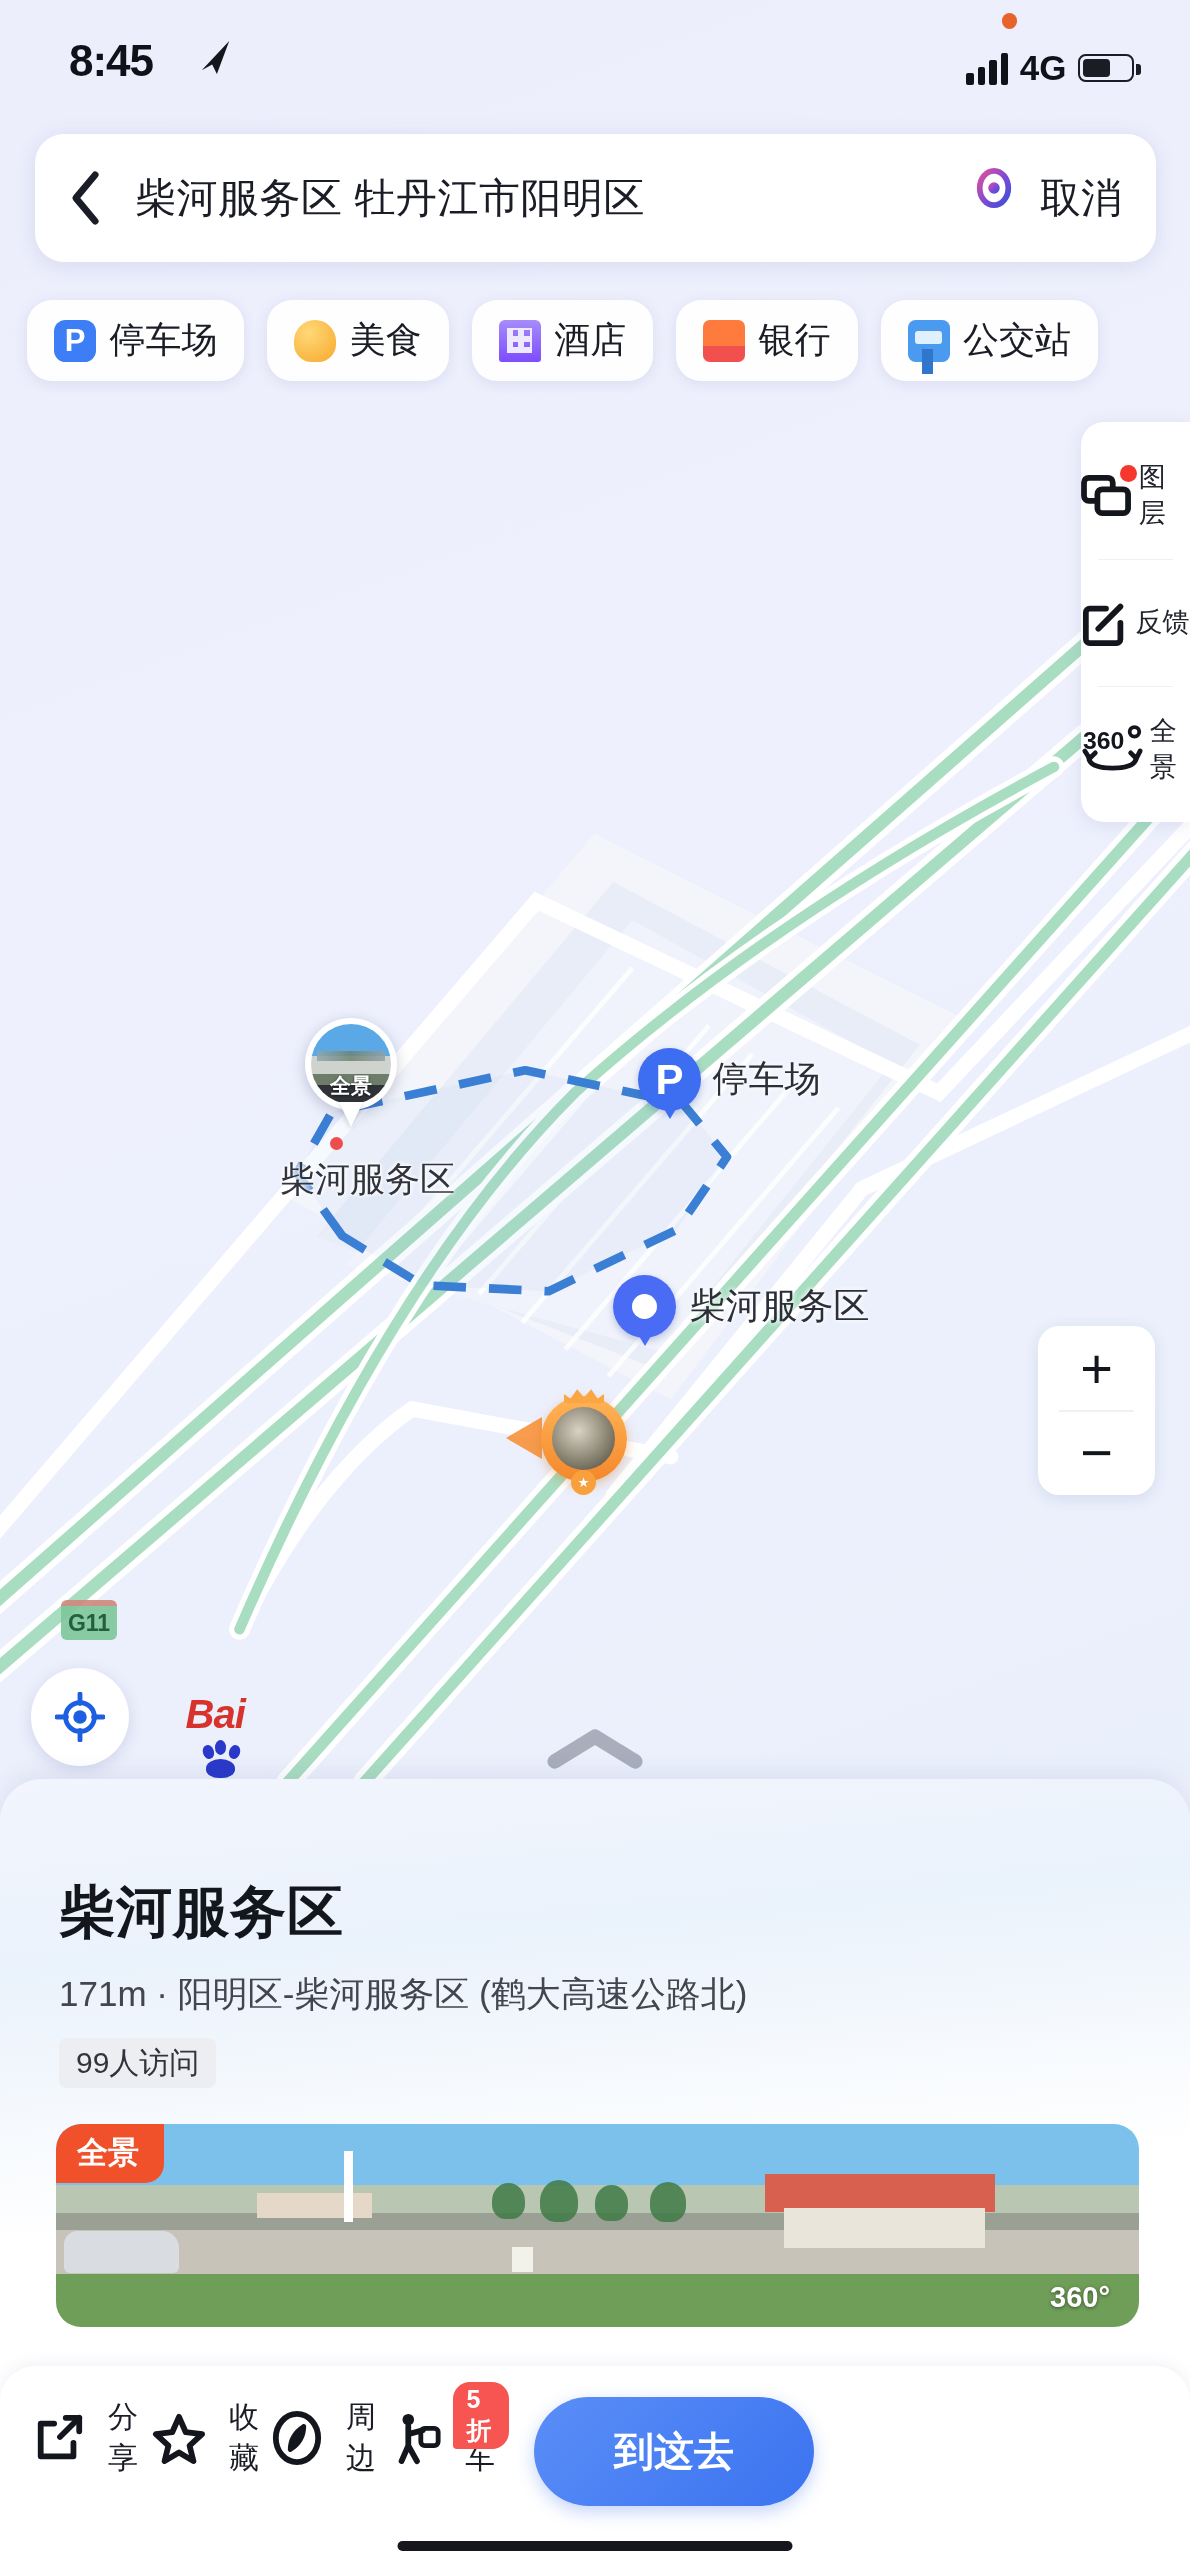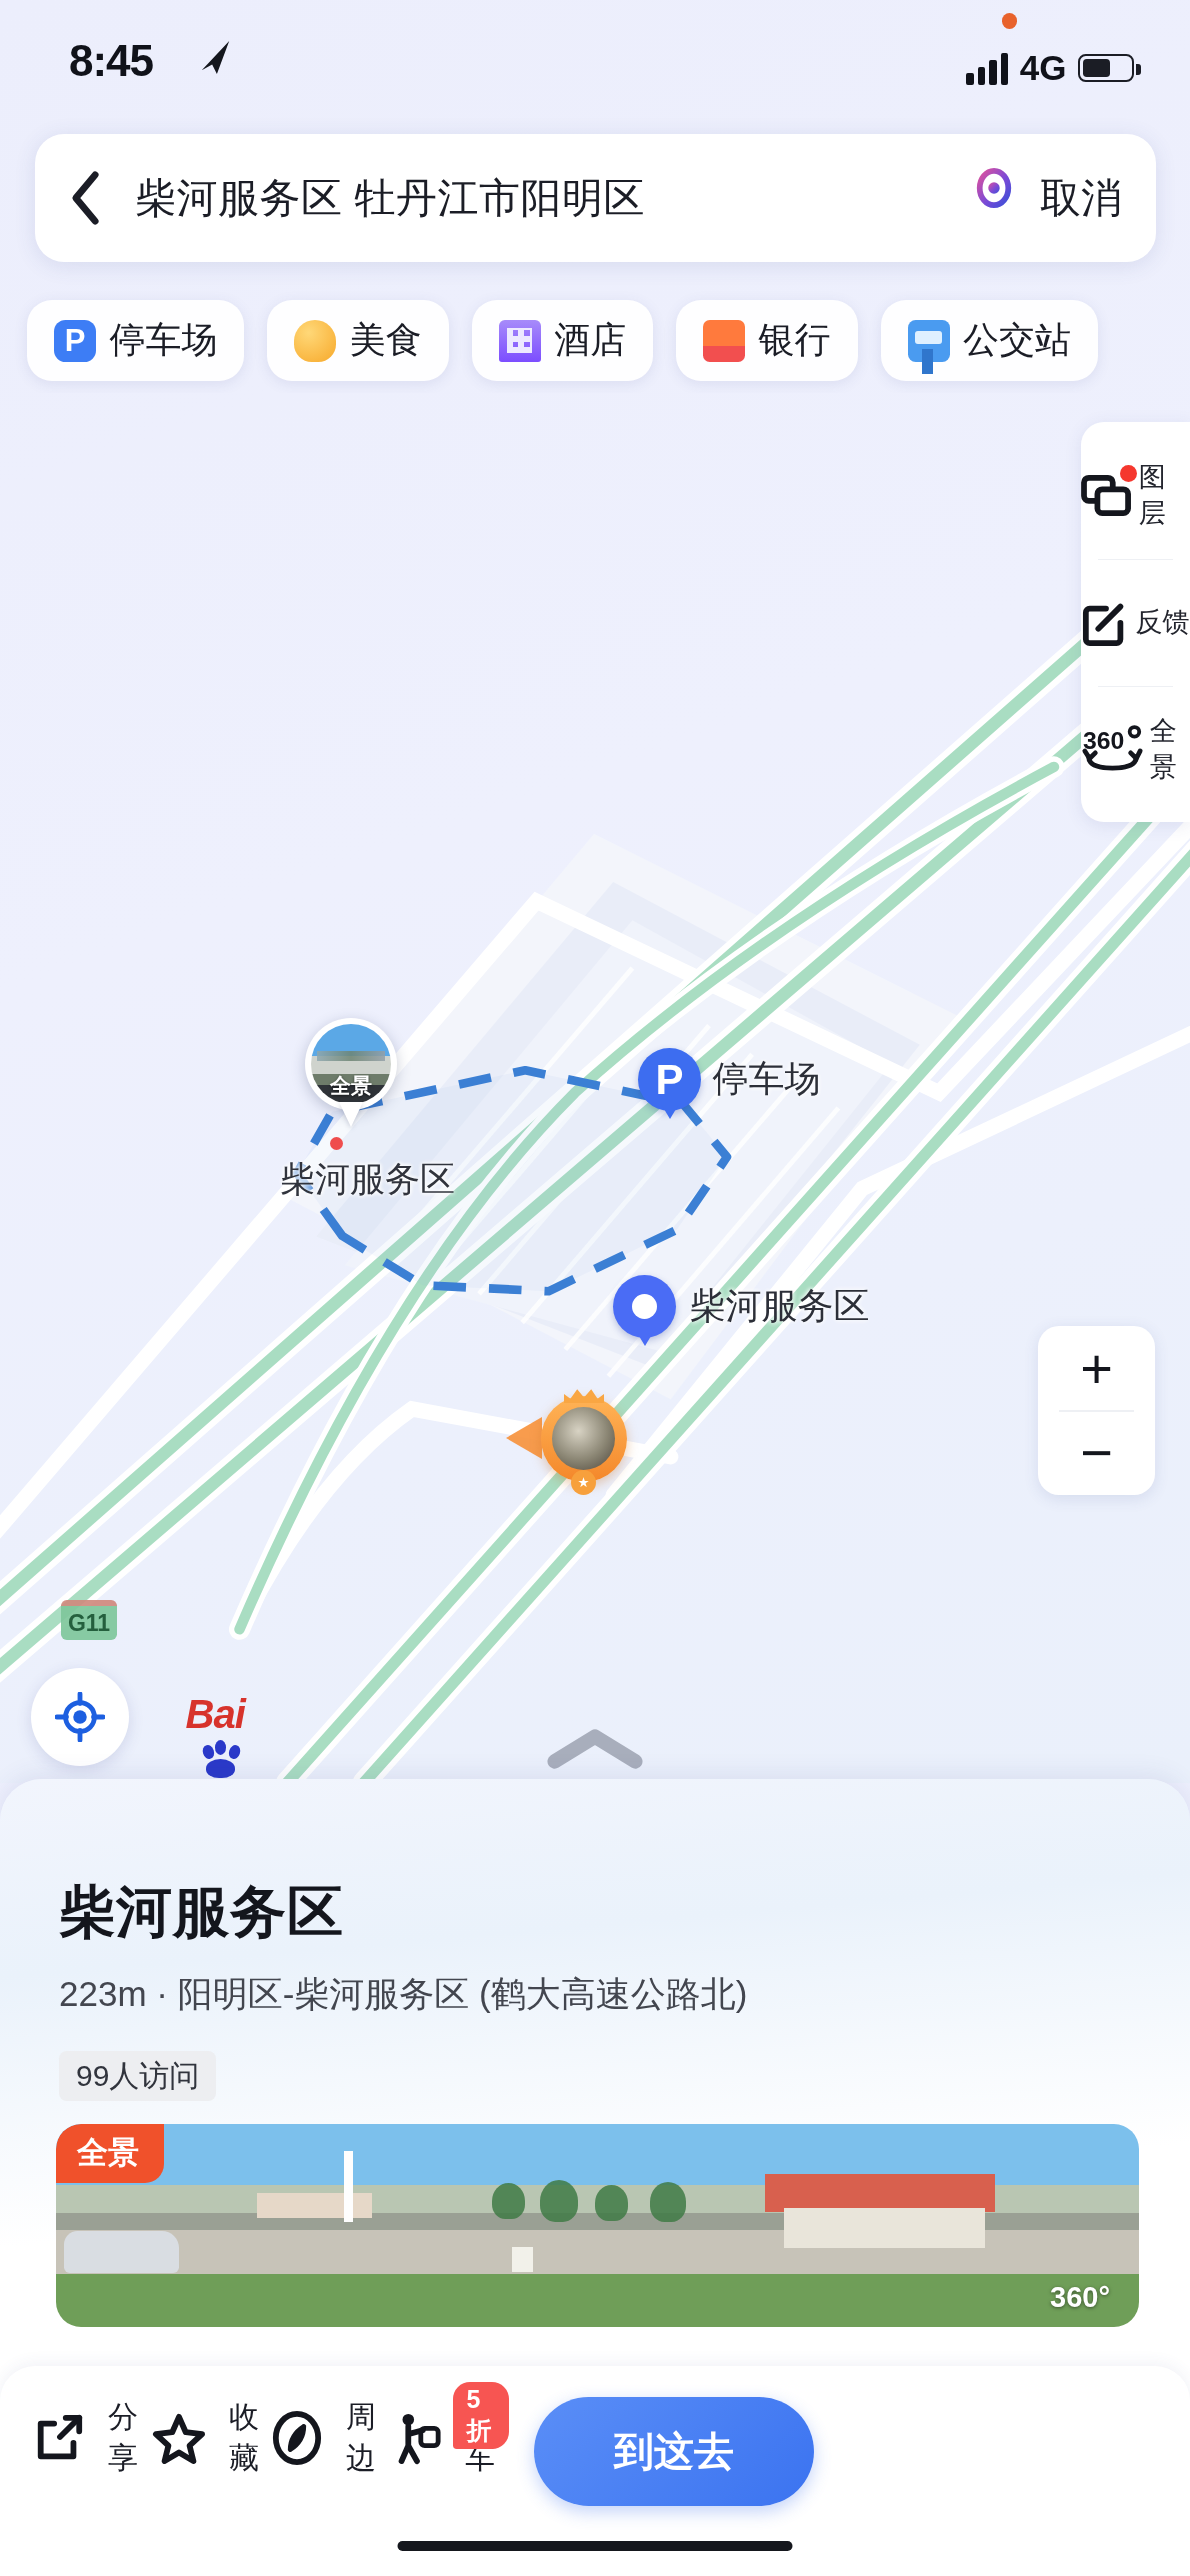--- a/index.html
+++ b/index.html
@@ -237,21 +237,21 @@
   
   #sheet {
     position:absolute; left:0; top:1779px; width:1190px; height:797px;
     background:linear-gradient(175deg,#f2f5fd 0%,#eaf2fb 22%,#ffffff 52%,#ffffff 100%);
     border-radius:42px 42px 0 0; z-index:28;
     box-shadow:0 -3.8px 25px rgba(60,70,140,.10);
   }
   #poi-title { position:absolute; left:59px; top:96px; font-size:56px; font-weight:700; color:#14161d; letter-spacing:1px; }
   #poi-sub { position:absolute; left:59px; top:192px; font-size:35px; color:#43464f; white-space:nowrap; }
   #visit-badge {
-    position:absolute; left:59px; top:272px; height:50px; padding:0 17px;
+    position:absolute; left:59px; top:259px; height:50px; padding:0 17px;
     background:#edeef1; border-radius:7.7px; display:flex; align-items:center;
     font-size:30px; color:#31343d;
   }
   #photo-card {
     position:absolute; left:56px; top:345px; width:1083px; height:203px;
     border-radius:25px; overflow:hidden;
     background:linear-gradient(180deg,#7cc0ec 0 30%,#b9c6b2 30% 44%,#9aa094 44% 52%,#c7c3b8 52% 74%,#6f9e58 74% 100%);
   }
   #photo-badge {
     position:absolute; left:0; top:0; padding:7.7px 25px 9.6px 21px;
@@ -528,21 +528,21 @@
   <div class="chip">
     <span class="ci ic-bus">
         <i></i>
       </span>
     <span class="cl">公交站</span>
   </div>
 </div>
 
 <div id="sheet">
   <div id="poi-title">柴河服务区</div>
-  <div id="poi-sub">223m · 阳明区-柴河服务区 (鹤大高速公路北)</div>
+  <div id="poi-sub">171m · 阳明区-柴河服务区 (鹤大高速公路北)</div>
   <div id="visit-badge">99人访问</div>
 
   <div id="photo-card">
     <div id="photo-badge">全景</div>
     <div class="bldg" style="left:709px;top:50px;width:230px;height:38px;background:#d8604e;"></div>
     <div class="bldg" style="left:728px;top:84px;width:201px;height:40px;"></div>
     <div class="bldg" style="left:201px;top:69px;width:115px;height:25px;background:#e6d8c8;"></div>
     <div class="bldg" style="left:288px;top:27px;width:8.6px;height:71px;background:#fefefe;"></div>
     <div class="tree" style="left:436px;top:59px;width:33px;height:36px;"></div>
     <div class="tree" style="left:484px;top:56px;width:38px;height:42px;"></div>

